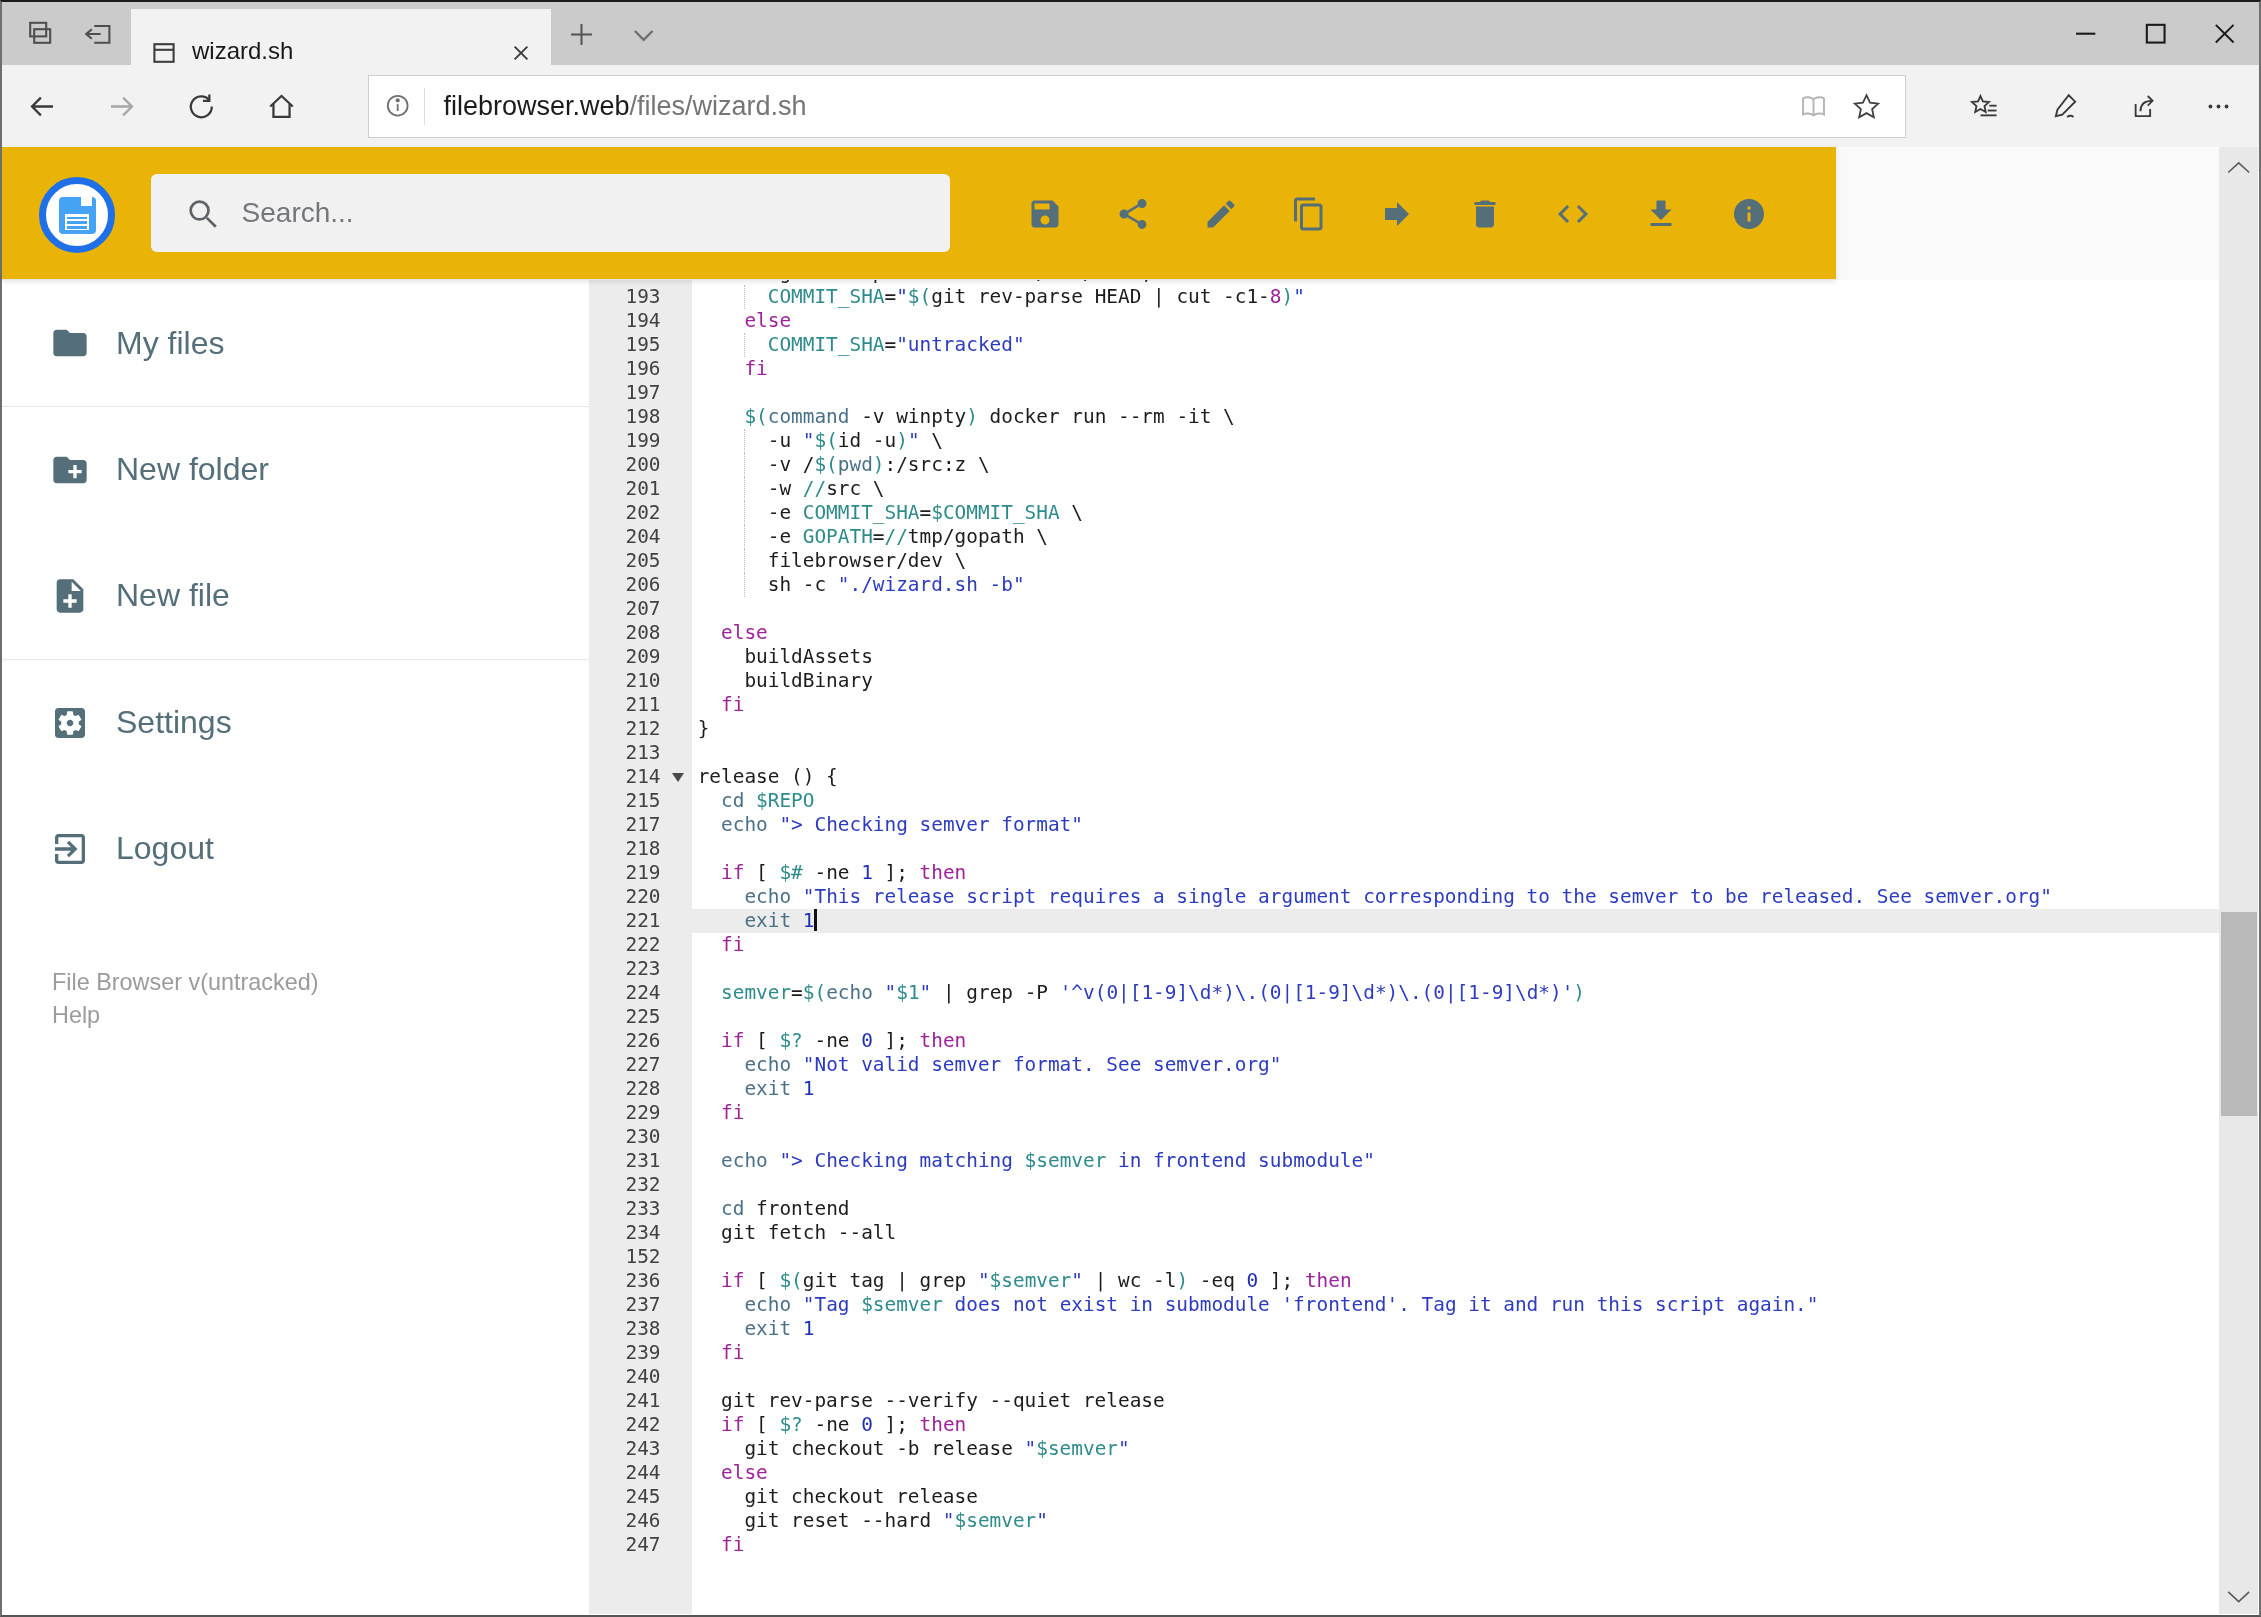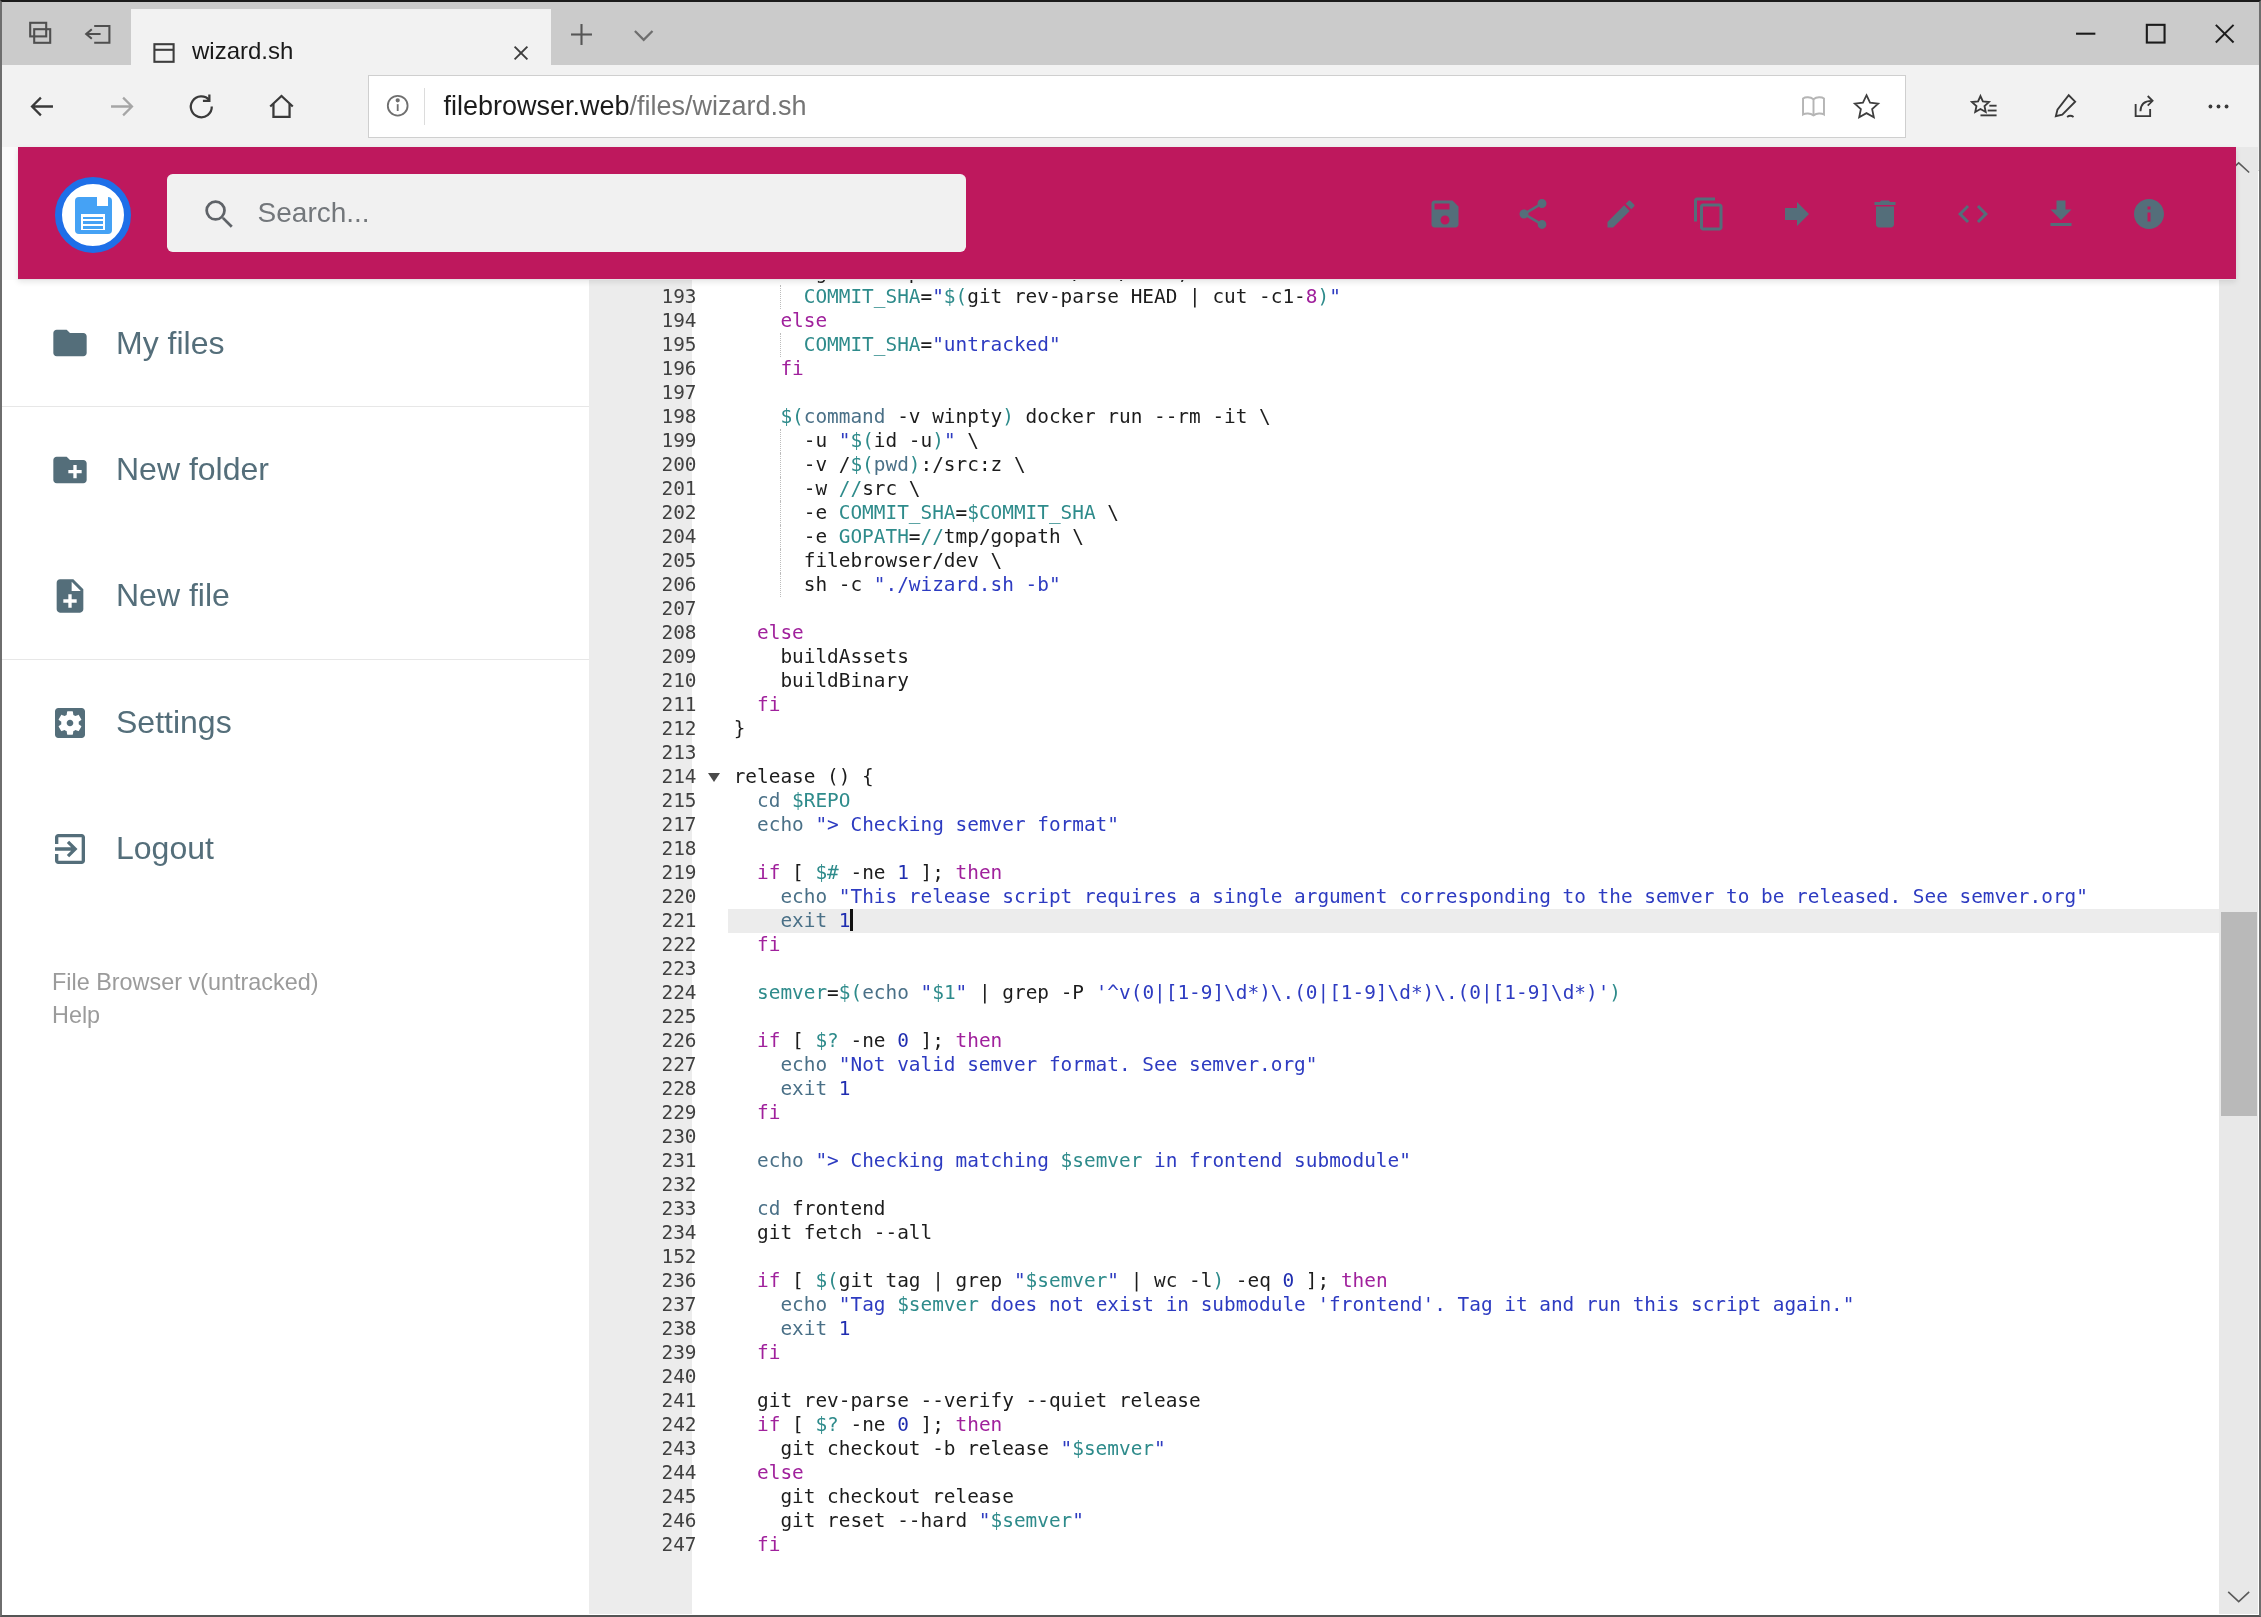--- a/index.html
+++ b/index.html
@@ -37,21 +37,21 @@
   
   .page { position:absolute; left:0; top:145px; width:2256px; height:1467px; background:#fafafa; }
 
   
   .pgscroll { position:absolute; right:0; top:0; width:39px; height:100%; background:#e8e8e8; }
   .pgscroll .thumb { position:absolute; left:1.6px; width:36px; top:765px; height:204px; background:#b9b9b9; }
   .pg-arrow { position:absolute; left:5.7px; width:27.4px; height:19.4px; }
   .pg-up { top:11.3px; } .pg-down { bottom:8px; }
 
   
-  .appheader { position:absolute; left:16px; top:0; width:2218px; height:133px; background:#be185d;
+  .appheader { position:absolute; left:0; top:0; width:1834px; height:133px; background:#eab308;
                border-bottom:0.8px solid #e4e4e4; box-shadow:0 2.4px 5.7px rgba(0,0,0,.10); z-index:5; }
   .logo { position:absolute; left:37px; top:30px; width:76px; height:76px; border-radius:50%;
           border:7.3px solid #1e6fe8; background:#fff; display:flex; align-items:center; justify-content:center; }
   .floppy { position:relative; width:37px; height:37px; background:#45a2f5; border-radius:4px; }
   .floppy .notch { position:absolute; right:4px; top:0; width:10.5px; height:9.7px; background:#fff; }
   .floppy .label { position:absolute; left:6.5px; bottom:3.2px; width:24px; height:16px; background:#fff; }
   .floppy .label i { display:block; height:2.4px; background:#45a2f5; margin:2.4px 2.4px 0 2.4px; }
   .searchbox { position:absolute; left:149px; top:27.4px; width:799px; height:78px; background:#f1f1f1;
                border-radius:5.7px; display:flex; align-items:center; }
   .searchbox svg { width:34px; height:34px; margin-left:34px; }
@@ -65,21 +65,21 @@
   .sidebar { position:absolute; left:0; top:133px; width:587px; bottom:0; background:#fff; }
   .side-item { position:relative; height:126px; display:flex; align-items:center; cursor:pointer; }
   .side-item svg { width:40px; height:40px; margin-left:48px; }
   .side-label { margin-left:26px; font-size:32px; color:#546e7a; }
   .side-div { height:0.8px; background:#e7e7e7; width:100%; }
   .side-footer { position:absolute; left:50px; top:686px; font-size:23.4px; color:#9b9b9b; line-height:33px; }
 
   
   .editor { position:absolute; left:587px; top:133px; right:39px; bottom:0; background:#fff; overflow:hidden; }
   .gutterbg { position:absolute; left:0; top:0; width:103px; height:100%; background:#ececec; }
-  .lines { position:absolute; left:0; top:-18.6px; right:0;padding-left:36px; }
+  .lines { position:absolute; left:0; top:-18.6px; right:0; }
   .cl { display:flex; height:24px; font-family:"DejaVu Sans Mono", monospace; font-size:19.4px; line-height:24px; }
   .cl .num { width:103px; padding-right:31.5px; text-align:right; color:#404040; flex:none; position:relative; }
   .cl .txt { flex:1; white-space:pre; color:#1c1c1c; position:relative; padding-left:5.7px; }
   .cl.active .txt { background:#ececec; }
   .guide { position:absolute; left:52px; top:0; bottom:0; border-left:1.6px dotted #bcbcbc; }
   .fold { position:absolute; right:8px; top:7.3px; width:0; height:0;
           border-left:6.5px solid transparent; border-right:6.5px solid transparent; border-top:9px solid #4a4a4a; cursor:pointer; }
   .caret { display:inline-block; width:2.4px; height:22px; background:#111; vertical-align:-4px; }
   .c-d { color:#1c1c1c; } .c-k { color:#a0219c; } .c-v { color:#2e8b8b; }
   .c-b { color:#4a7087; } .c-s { color:#2d3bc1; } .c-n { color:#1f2db0; }

